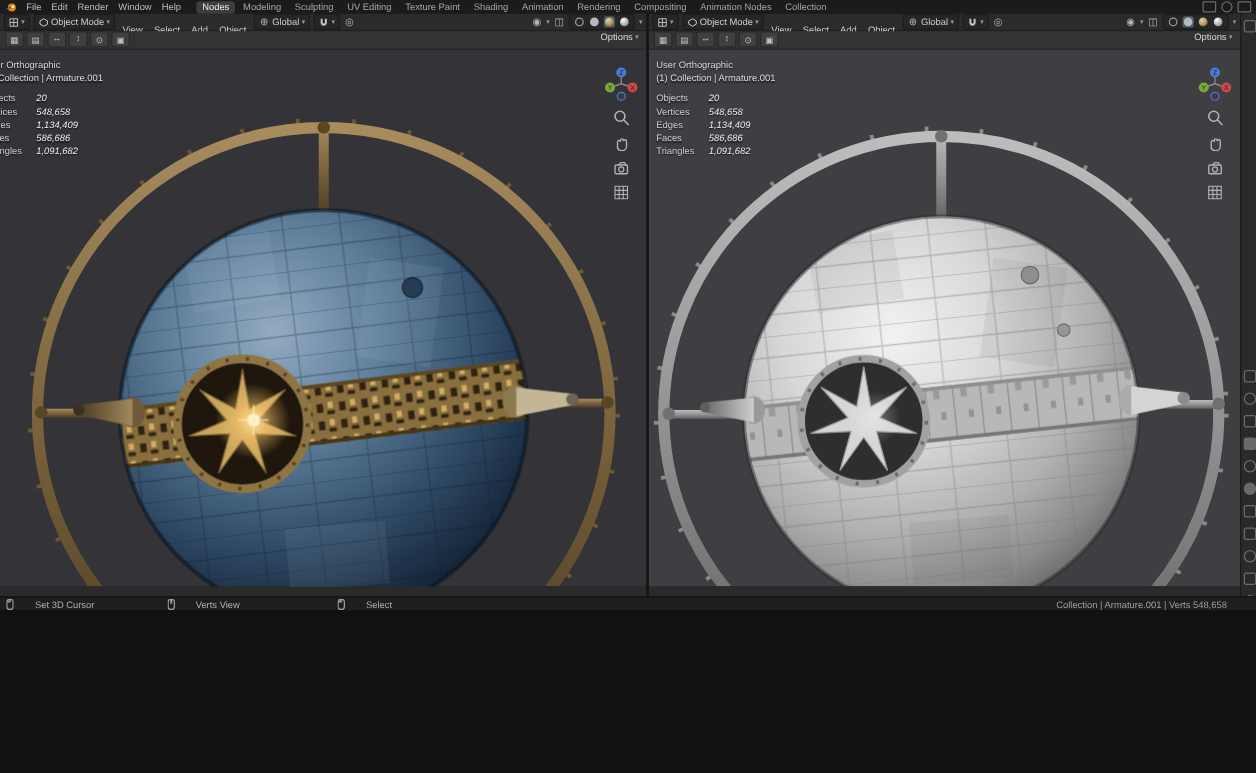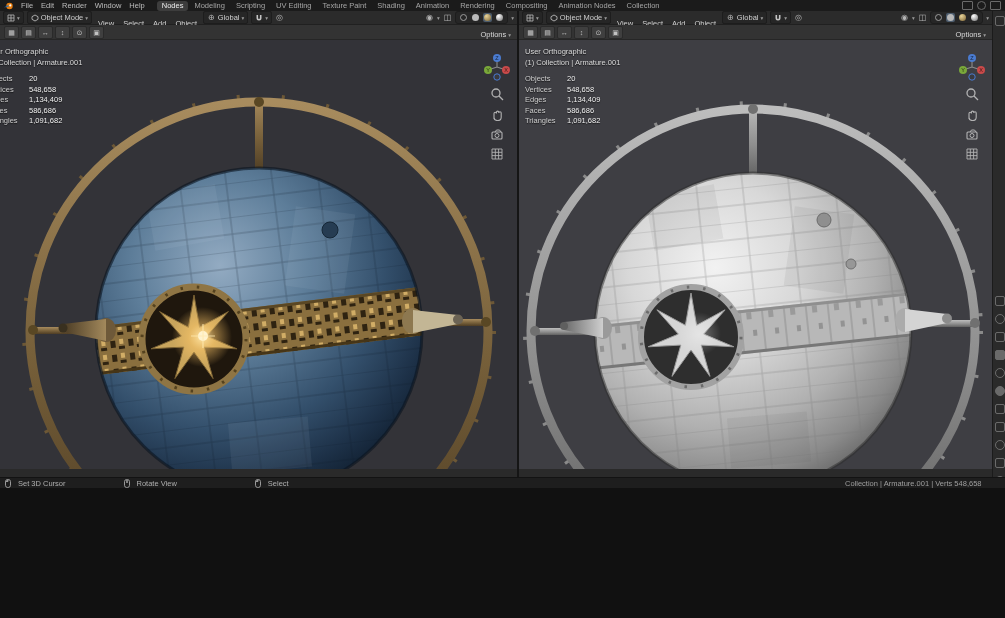--- a/index.html
+++ b/index.html
@@ -35,54 +35,54 @@
   .balls{display:flex;align-items:center;gap:3px;background:#262626;border-radius:3px;padding:1px 3px;border:1px solid #1d1d1d;}
   .ballwrap{display:flex;padding:1px;border-radius:2px;}
   .ballwrap.active{background:#4c5c6d;}
   .ball{width:7px;height:7px;border-radius:50%;}
   .ball.wire{border:1px solid #9a9a9a;box-sizing:border-box;}
   .ball.solid{background:#b9b9b9;}
   .ball.mat{background:radial-gradient(circle at 35% 30%,#e8d49a,#7c6334);}
   .ball.rend{background:radial-gradient(circle at 35% 30%,#ffffff,#6f6f6f);}
 
   .toolrow{position:absolute;left:0;top:14px;right:0;height:15px;background:#333;border-bottom:1px solid #262626;
-    display:flex;align-items:flex-end;padding:0 4px;gap:2px;box-sizing:border-box;z-index:20;}
+    display:flex;align-items:flex-start;padding:0 4px;gap:2px;box-sizing:border-box;z-index:20;}
   .tbtn{width:13px;height:11px;background:#3f3f3f;border:1px solid #2a2a2a;border-radius:2px;color:#c2c2c2;
     font-size:7px;display:flex;align-items:center;justify-content:center;}
   .options{margin-left:auto;display:flex;align-items:center;gap:2px;color:#d8d8d8;font-size:7.5px;padding-right:2px;}
 
   .canvas{position:absolute;left:0;top:29px;right:0;bottom:0;overflow:hidden;}
   .canvas.leftbg{background:#333338;}
   .canvas.rightbg{background:#3e3e43;}
   .scene{position:absolute;left:0;top:0;}
 
   .overlay{position:absolute;top:6px;font-size:7.5px;color:#d9d9d9;line-height:11px;white-space:nowrap;
     text-shadow:0 1px 1px rgba(0,0,0,.65);z-index:10;}
   .overlay.clip{left:-13px;}
   .overlay.norm{left:6px;}
   .stats{margin-top:6px;}
   .srow{line-height:10.5px;}
   .slabel{display:inline-block;width:42px;color:#cdcdcd;}
-  .sval{color:#efefef;}
+  .sval{color:#efefef;font-style:italic;}
 
   .navcol{position:absolute;right:5px;top:12px;display:flex;flex-direction:column;align-items:center;gap:4px;z-index:12;}
   .nav-icon{width:16px;height:16px;display:flex;align-items:center;justify-content:center;opacity:.85;}
 
   
   .rstrip{position:absolute;left:992px;top:11px;bottom:11px;width:13px;background:#2a2a2a;border-left:1px solid #1b1b1b;z-index:22;}
   .rstrip .icons{position:absolute;top:285px;left:2px;display:flex;flex-direction:column;gap:8px;}
   .ric{width:8px;height:8px;border:1px solid #8d8d8d;border-radius:2px;opacity:.65;}
   .ric.round{border-radius:50%;}
   .ric.fill{background:#8d8d8d;}
   .rtop{position:absolute;top:5px;left:2px;}
 
   
   .statusbar{position:absolute;left:0;bottom:0;width:100%;height:11px;background:#1e1e1e;border-top:1px solid #131313;
     display:flex;align-items:center;font-size:7.5px;color:#aeaeae;padding:0 5px;box-sizing:border-box;z-index:30;}
-  .sgroup{display:flex;align-items:center;gap:7px;}
+  .sgroup{display:flex;align-items:center;gap:17px;}
   .g2{margin-left:58px;}
   .g3{margin-left:78px;}
   .sright{position:absolute;left:845px;right:0;overflow:hidden;white-space:nowrap;color:#9f9f9f;line-height:11px;}
 </style>
 </head>
 <body>
 
 <div class="screen">
 
   <div class="topbar">
@@ -94,21 +94,21 @@
         </svg>
     </span>
     <span class="tb-menu">File</span>
     <span class="tb-menu">Edit</span>
     <span class="tb-menu">Render</span>
     <span class="tb-menu">Window</span>
     <span class="tb-menu">Help</span>
     <span class="ws">
       <span class="ws-tab active">Nodes</span>
       <span class="ws-tab">Modeling</span>
-      <span class="ws-tab">Scripting</span>
+      <span class="ws-tab">Sculpting</span>
       <span class="ws-tab">UV Editing</span>
       <span class="ws-tab">Texture Paint</span>
       <span class="ws-tab">Shading</span>
       <span class="ws-tab">Animation</span>
       <span class="ws-tab">Rendering</span>
       <span class="ws-tab">Compositing</span>
       <span class="ws-tab">Animation Nodes</span>
       <span class="ws-tab">Collection</span>
     </span>
     <span class="tb-spacer"></span>
@@ -566,21 +566,21 @@
           <rect x=".5" y=".5" width="5" height="8" rx="2.2" stroke="#9a9a9a" fill="none"></rect>
           <path d="M.5 2.5h2.5v-2" stroke="#9a9a9a" fill="#9a9a9a"></path>
         </svg>
       <span>Set 3D Cursor</span>
     </span>
     <span class="sgroup g2">
       <svg width="6" height="9" viewBox="0 0 6 9">
           <rect x=".5" y=".5" width="5" height="8" rx="2.2" stroke="#9a9a9a" fill="none"></rect>
           <rect x="2.2" y="1" width="1.6" height="3" fill="#9a9a9a"></rect>
         </svg>
-      <span>Rotate View</span>
+      <span>Verts View</span>
     </span>
     <span class="sgroup g3">
       <svg width="6" height="9" viewBox="0 0 6 9">
           <rect x=".5" y=".5" width="5" height="8" rx="2.2" stroke="#9a9a9a" fill="none"></rect>
           <path d="M.5 2.5h2.5v-2" stroke="#9a9a9a" fill="#9a9a9a"></path>
         </svg>
       <span>Select</span>
     </span>
     <span class="sright">Collection | Armature.001 | Verts 548,658</span>
   </div>

